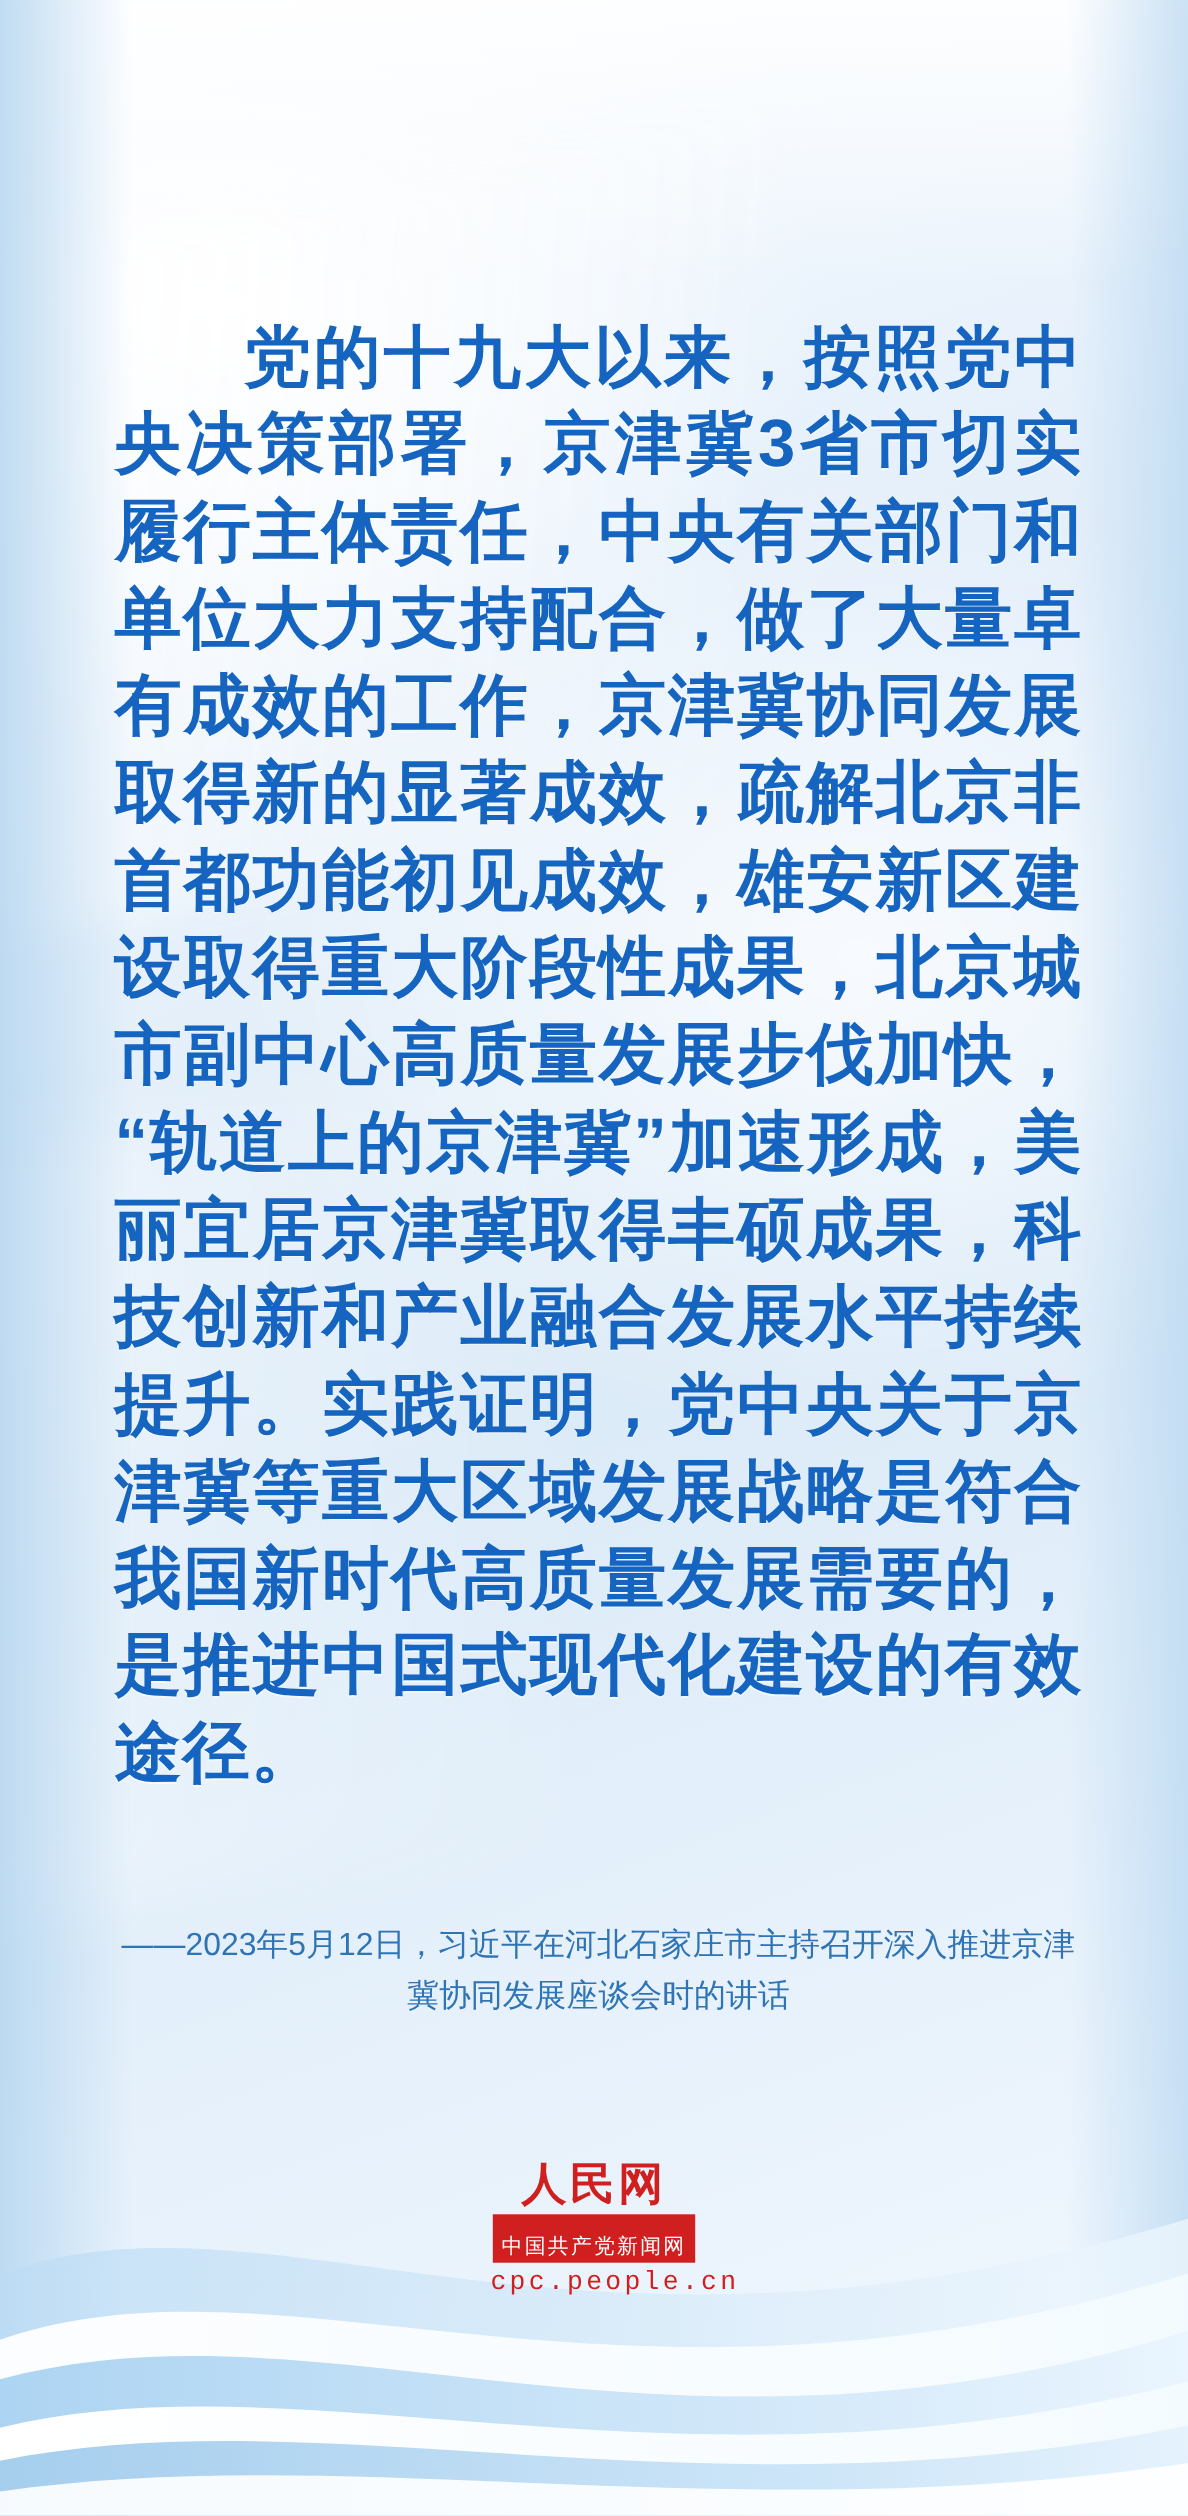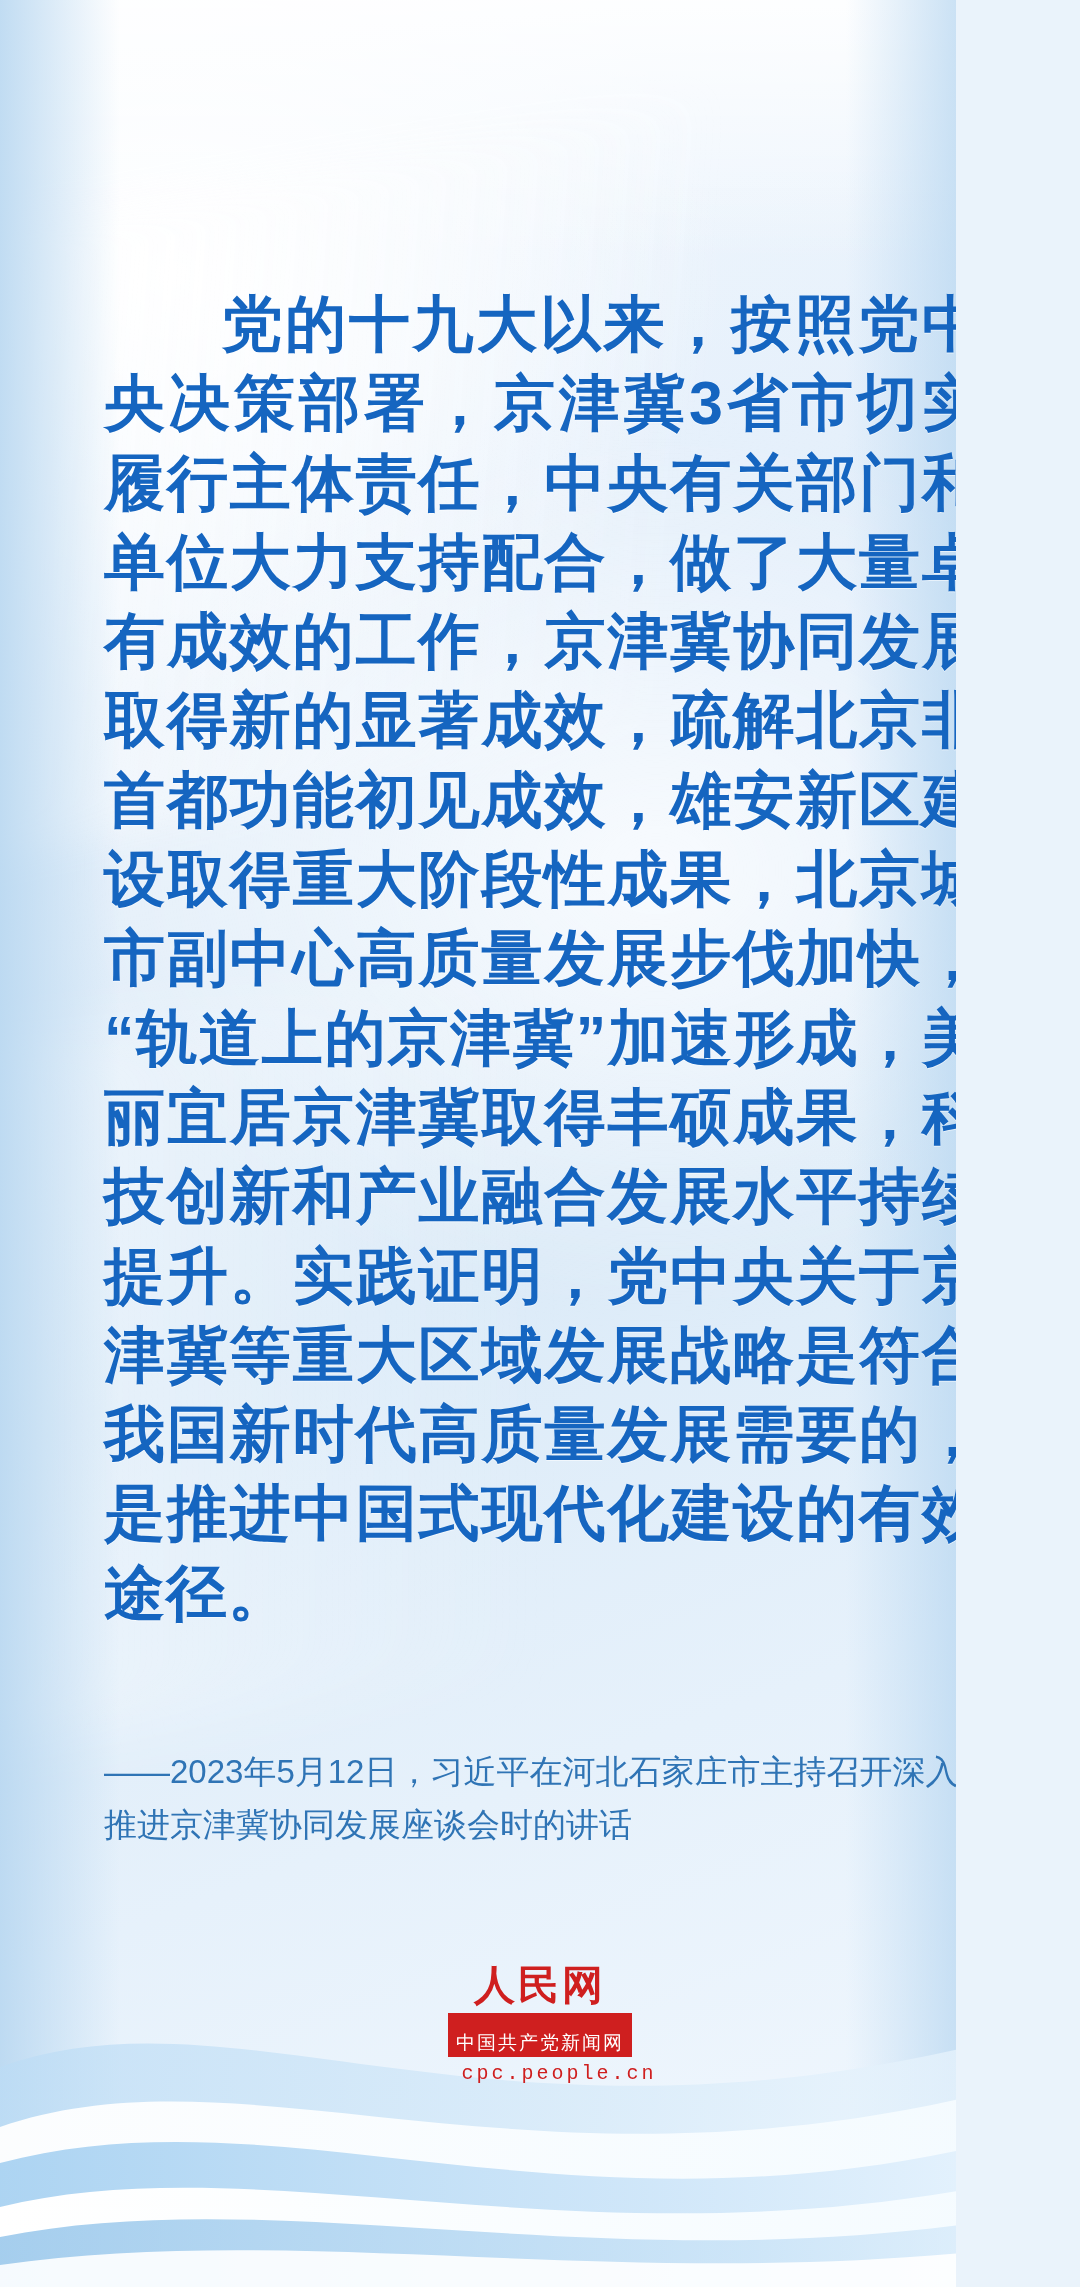--- a/index.html
+++ b/index.html
@@ -9,21 +9,21 @@
   body {
     width: 1080px;
     height: 2287px;
     font-family: "Liberation Sans", "DejaVu Sans", sans-serif;
     background: #eaf3fb;
     overflow: hidden;
   }
 
   .poster {
     position: relative;
-    width: 956px;
+    width: 1080px;
     height: 2287px;
     overflow: hidden;
     background:
       radial-gradient(ellipse 900px 700px at 18% 12%, #ffffff 0%, rgba(255,255,255,0) 62%),
       radial-gradient(ellipse 1000px 800px at 88% 30%, #e2eefb 0%, rgba(226,238,251,0) 65%),
       linear-gradient(160deg, #f3f9ff 0%, #e9f2fb 28%, #dcebf8 55%, #e6f1fb 75%, #f2f8fe 100%);
   }
 
   
   .streak {
@@ -102,23 +102,23 @@
     text-shadow: 0 1px 0 rgba(255,255,255,.55);
   }
   .quote .indent { display: inline-block; width: 1.9em; }
 
   .attribution {
     position: absolute;
     left: 104px;
     top: 1745px;
     width: 880px;
     color: #2f74b5;
-    font-size: 33px;
+    font-size: 29px;
     line-height: 1.62;
-    text-align: left;
+    text-align: center;
     font-weight: 400;
   }
 
   
   .logo-row {
     position: absolute;
     left: 0;
     top: 1965px;
     width: 1080px;
     display: flex;
@@ -145,21 +145,21 @@
     background: #cf1f1f;
     color: #fff;
     font-size: 19px;
     letter-spacing: 2px;
     padding: 20px 8px 5px;
     font-family: "DejaVu Sans", sans-serif;
   }
   .people-logo .pl-url {
     margin-top: 7px;
     color: #cf1f1f;
-    font-size: 20px;
+    font-size: 24px;
     letter-spacing: 3px;
     font-family: "Liberation Mono", monospace;
     margin-left: 38px;
   }
 
   .seal {
     width: 128px;
     height: 128px;
     border-radius: 50%;
     background: #cf1f1f;

